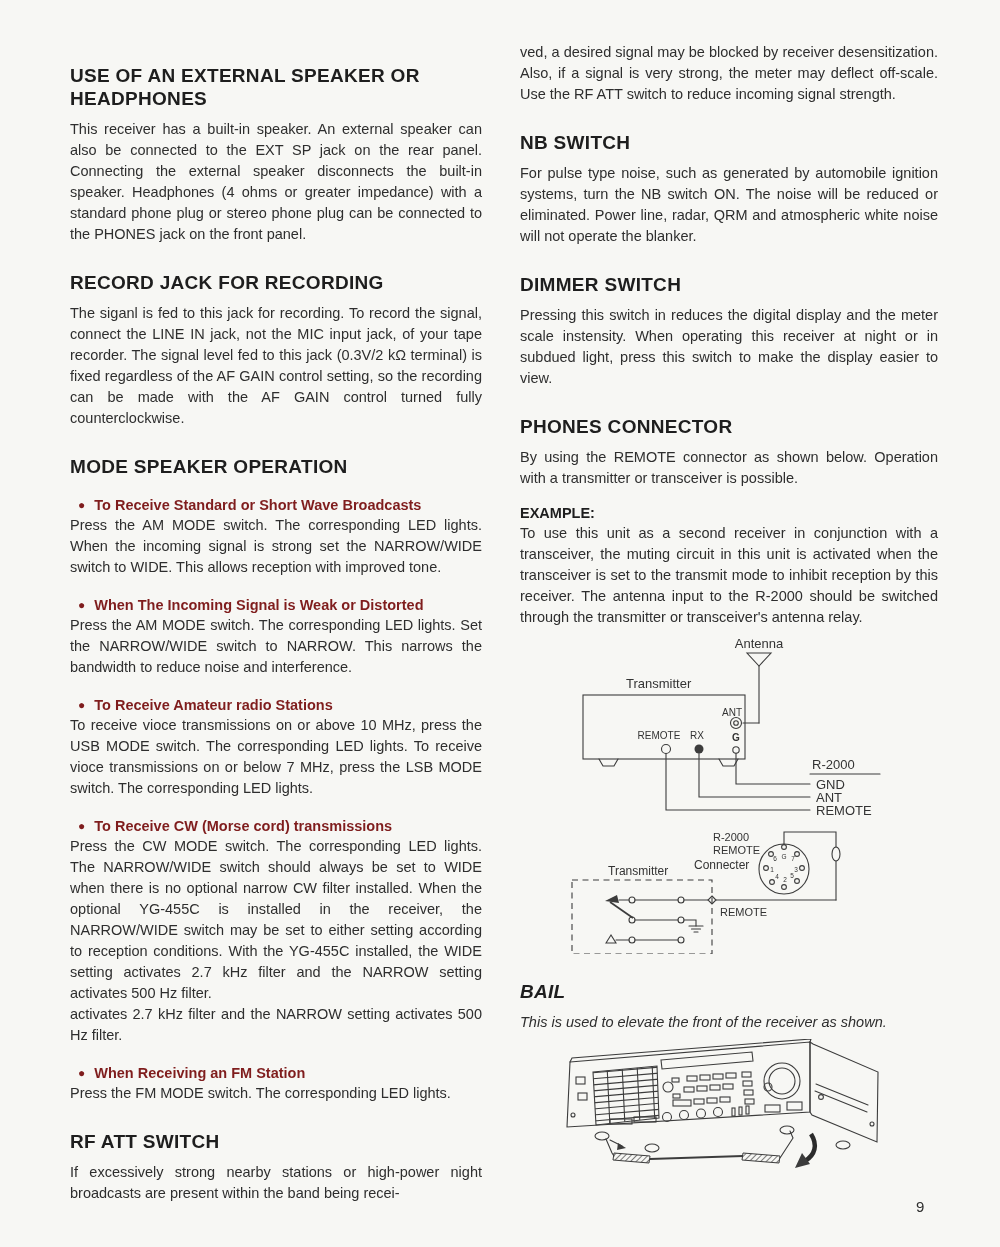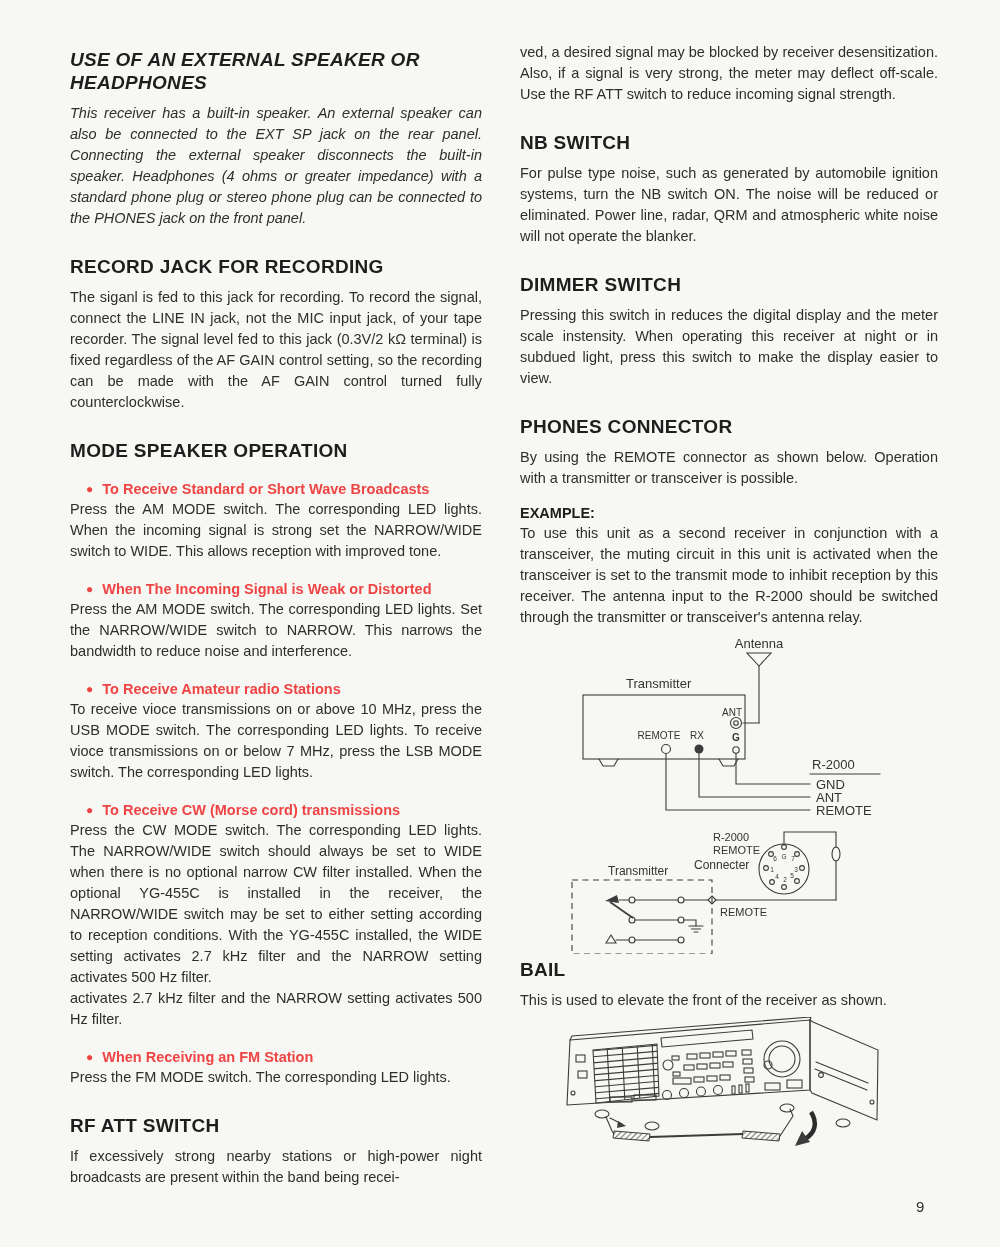--- a/index.html
+++ b/index.html
@@ -9,25 +9,25 @@
     font-family:"Liberation Sans", sans-serif; color:#2e2e2e;
   }
   .col{position:absolute; top:48px;}
   .col-left{left:70px; width:412px;}
   .col-right{left:520px; width:418px; top:42px;}
   h2{
     font-size:19px; line-height:23px; font-weight:700; color:#1e1e1e;
     letter-spacing:.3px; margin:0 0 9px 0;
   }
   section{margin-top:26px;}
-  section:first-child{margin-top:0;font-style:italic;}
+  section:first-child{margin-top:16px;}
   p.body{font-size:14.5px; line-height:21px; text-align:justify; margin:0;}
   p.body + p.body{margin-top:0;}
   .sub{margin-top:19px;}
-  .sub-title{font-size:14.5px; font-weight:700; color:#ef4444; margin:0 0 2px 16px;}
+  .sub-title{font-size:14.5px; font-weight:700; color:#7f1d1d; margin:0 0 2px 8px;}
   .bullet{font-size:12px; margin-right:9px; position:relative; top:-1px;}
   .example-label{font-size:14.5px; font-weight:700; color:#1e1e1e; margin:16px 0 2px 0;}
   figure{margin:0;}
   .fig31{margin-top:4px;}
   .fig32{margin-top:6px; margin-left:40px;}
   figcaption{
     font-size:15px; font-weight:700; color:#1e1e1e; text-align:center; margin-top:0;
   }
   .cap31{width:420px;}
   .cap32{width:340px;}
@@ -206,21 +206,21 @@
           <path class="ln" d="M86,311 l5,-8 5,8 z"></path>
           <line class="ln" x1="96" y1="308" x2="109" y2="308"></line>
           <circle class="ln" cx="112" cy="308" r="3"></circle>
           <line class="ln" x1="115" y1="308" x2="158" y2="308"></line>
           <circle class="ln" cx="161" cy="308" r="3"></circle>
         </g>
         <text class="t11" x="200" y="284">REMOTE</text>
       </svg>
     </figure>
 
-    <section style="margin-top:0;">
+    <section style="margin-top:22px;font-style:italic;">
       <h2>BAIL</h2>
       <p class="body">This is used to elevate the front of the receiver as shown.</p>
     </section>
 
     <figure class="fig32">
       <svg width="340" height="135" viewBox="0 0 340 135">
         <defs>
           <pattern id="hatch32" width="4" height="4" patternTransform="rotate(45)" patternUnits="userSpaceOnUse">
             <line x1="0" y1="0" x2="0" y2="4" stroke="#444" stroke-width="1.4"></line>
           </pattern>

